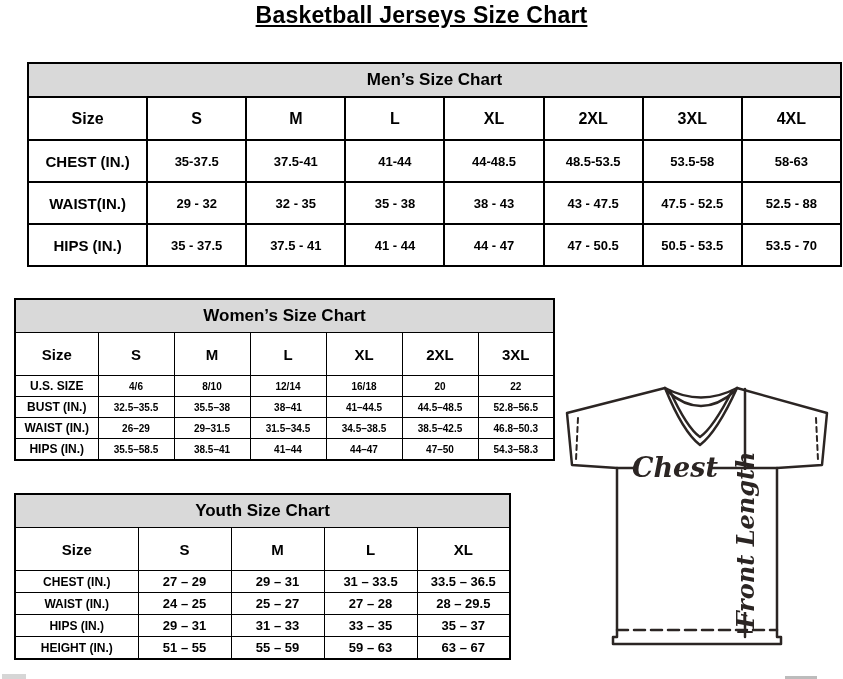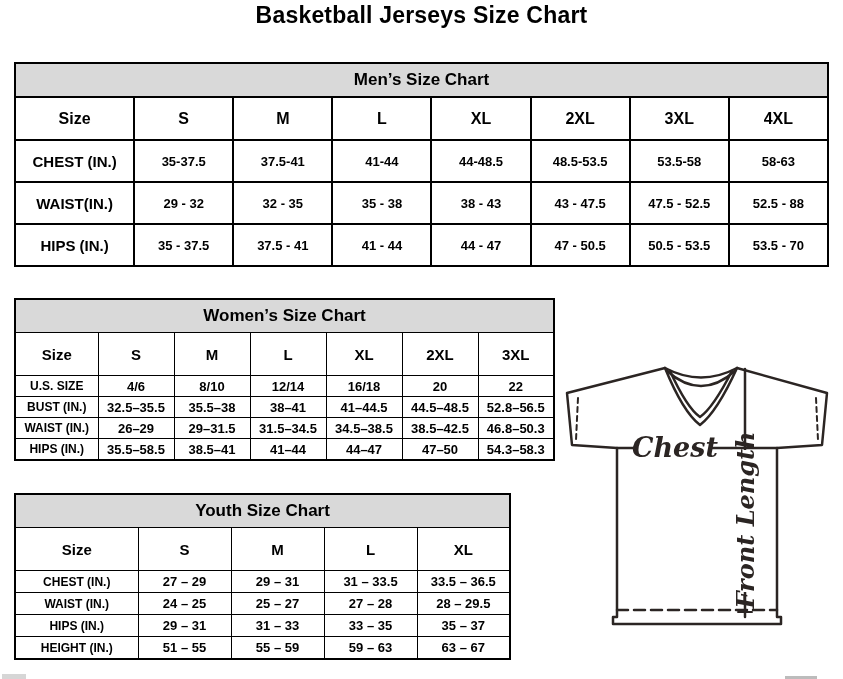--- a/index.html
+++ b/index.html
@@ -2,46 +2,46 @@
 <html><head>
 <meta charset="utf-8">
 <style>
   html,body { margin:0; padding:0; background:#fff; }
   .page {
     position:relative; width:843px; height:679px; background:#ffffff;
     font-family:"Liberation Sans", sans-serif; color:#000; overflow:hidden;
   }
   .page-title {
     position:absolute; top:2px; left:0; width:100%; margin:0;
-    text-align:center; font-size:23px; font-weight:bold; letter-spacing:.2px;
+    text-align:center; font-size:23px; font-weight:bold; letter-spacing:.2px;text-decoration:underline;
   }
   table.size-table {
     position:absolute; border-collapse:collapse; table-layout:fixed;
     border:2px solid #000; background:#fff;
   }
   table.size-table td {
     border:2px solid #000; text-align:center; vertical-align:middle;
     font-weight:bold; padding:0 2px; overflow:hidden; white-space:nowrap;
   }
   td.chart-header { background:#d9d9d9; height:32px; font-size:17px; }
-  #mens-table  { left:14px; top:62px;  width:815px; }
+  #mens-table  { left:27px; top:62px;  width:815px; }
   #mens-table .size-row td   { height:41px; font-size:16px; }
   #mens-table .data-row td   { height:40px; font-size:13px; }
   #mens-table .data-row .label-cell { font-size:15px; }
   #womens-table { left:14px; top:298px; width:539px;padding-left:37px; }
   #womens-table td { border-width:1.5px; }
   #womens-table .size-row td { height:42px; font-size:15px; }
-  #womens-table .data-row td { height:20px; font-size:13px; }
+  #womens-table .data-row td { height:20px; font-size:10px; }
   #womens-table .data-row .label-cell { font-size:12px;margin-top:24px; }
   #youth-table { left:14px; top:493px; width:496px; }
   #youth-table td { border-width:1.5px; }
   #youth-table .size-row td  { height:42px; font-size:15px; }
   #youth-table .data-row td  { height:21px; font-size:13px; }
   #youth-table .data-row .label-cell { font-size:12px; }
-  .jersey-wrap { position:absolute; left:550px; top:354px; width:285px; height:300px; }
+  .jersey-wrap { position:absolute; left:550px; top:374px; width:285px; height:300px; }
   .jersey-wrap svg { display:block; }
   .diagram-label {
     font-family:"DejaVu Serif", serif; font-style:italic; font-weight:bold;
     fill:#2b2523;
   }
   .frag { position:absolute; }
   .frag-left  { left:2px;  top:674px; width:24px; height:5px; background:#d6d6d6; border-bottom:1px solid #bfbfbf; }
   .frag-right { left:785px; top:676px; width:32px; height:3px; background:#bcbcbc; }
 </style>
 </head>

